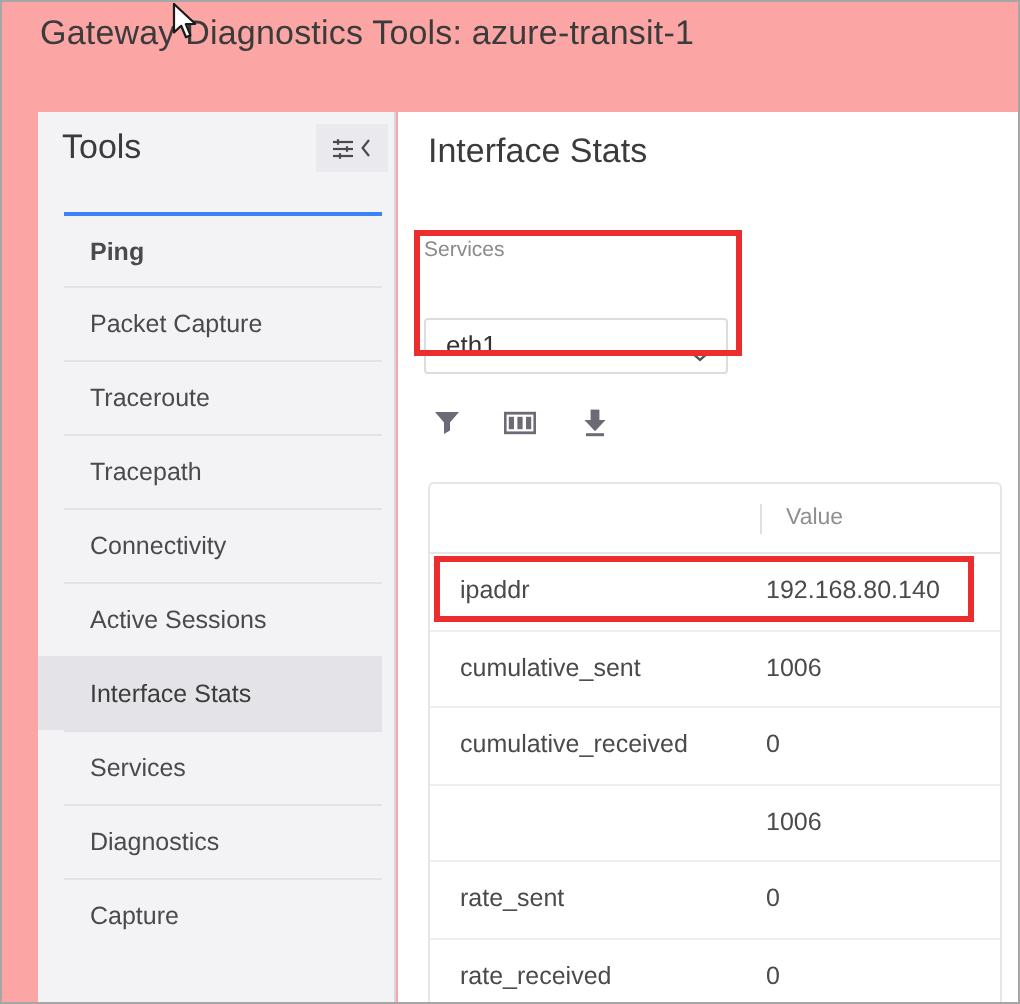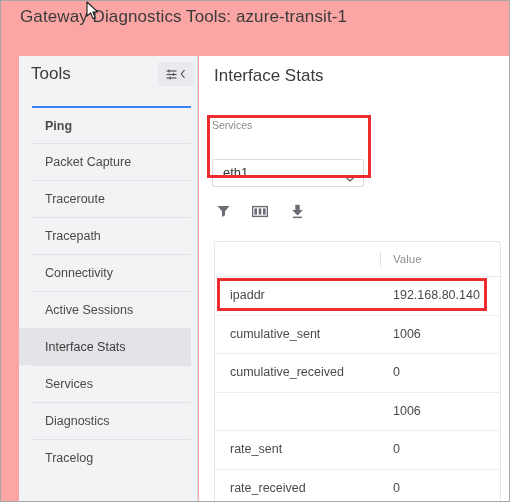--- a/index.html
+++ b/index.html
@@ -209,21 +209,21 @@
     height: 37.5px;
     border-bottom: 1px solid #eeeef1;
   }
   .td {
     position: absolute;
     top: 0;
     line-height: 37.5px;
     color: #4a4a4a;
   }
   .td.prop { left: 15px; }
-  .td.val  { left: 178px; }
+  .td.val  { left: 168px; }
 
   
   .annot {
     position: absolute;
     border: 3px solid #ec2d2d;
     box-sizing: border-box;
     pointer-events: none;
   }
   #annot-interface { left: 206px; top: 114px; width: 164px; height: 63px; }
   #annot-ipaddr    { left: 216px; top: 277px; width: 270px; height: 33px; }
@@ -289,21 +289,21 @@
       <div class="side-item selected">
         <span>Interface Stats</span>
       </div>
       <div class="side-item">
         <span>Services</span>
       </div>
       <div class="side-item">
         <span>Diagnostics</span>
       </div>
       <div class="side-item">
-        <span>Tracelog</span>
+        <span>Capture</span>
       </div>
     </div>
   </div>
 
   <div class="content">
 
     <div class="content-title">Interface Stats</div>
 
     <div class="field-wrap">
       <span class="field-label">Services</span>

